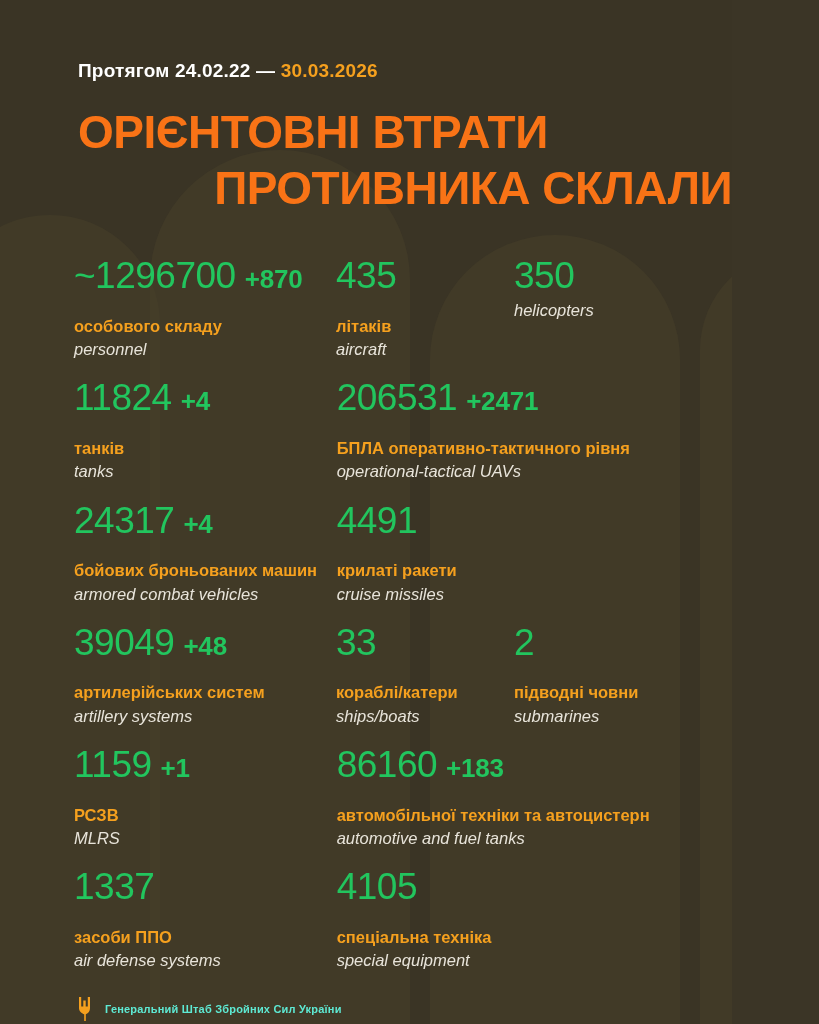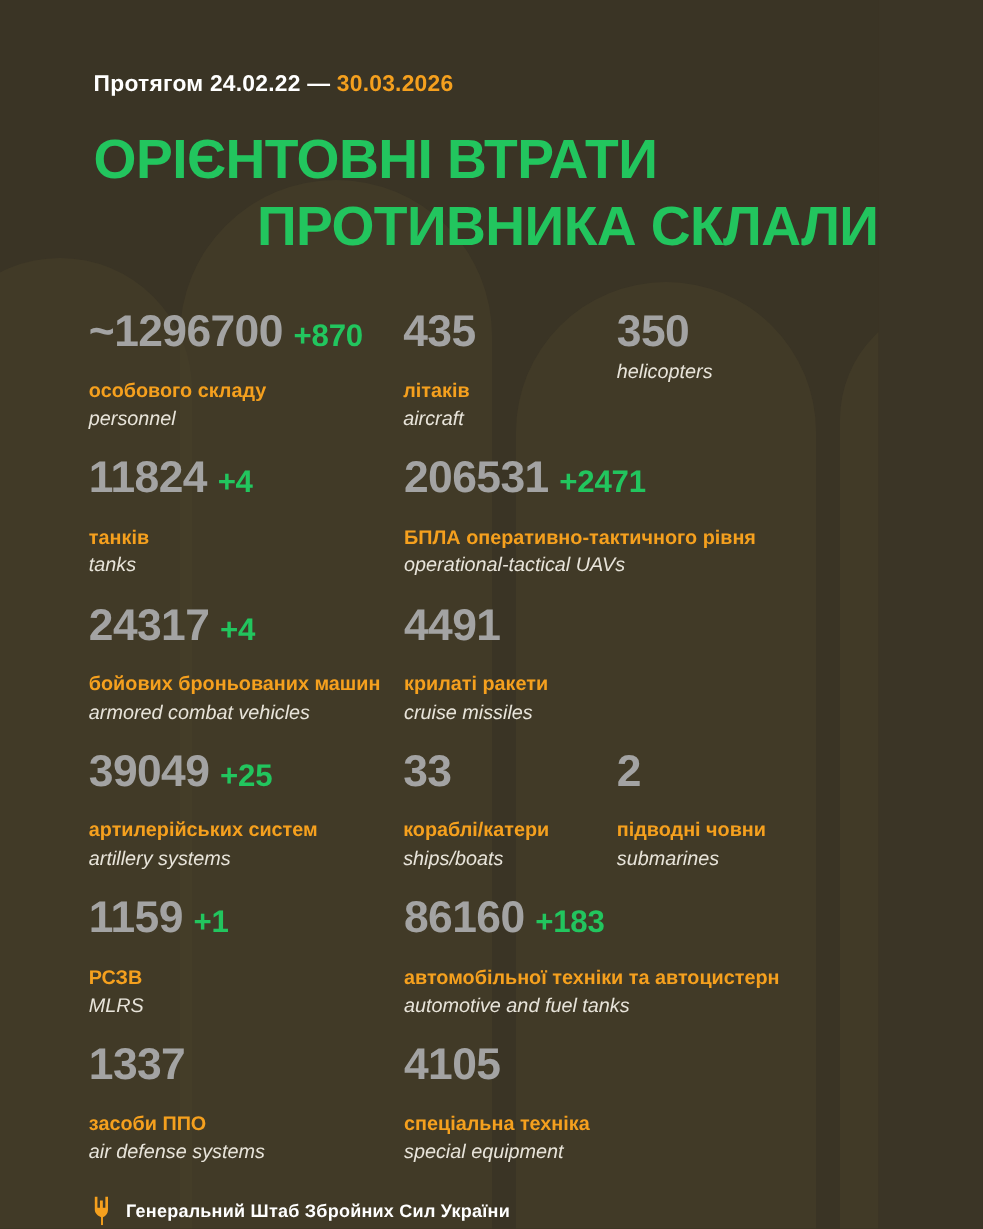--- a/index.html
+++ b/index.html
@@ -74,21 +74,21 @@
     color: #ffffff;
   }
   .period .accent {
     color: #f5a01e;
   }
   .title {
     margin: 22px 0 0 78px;
     font-size: 46px;
     line-height: 1.22;
     font-weight: bold;
-    color: #22c55e;
+    color: #f97316;
     letter-spacing: -0.5px;
     text-transform: uppercase;
   }
   .title .line2 {
     display: block;
     text-align: right;
   }
   .stats {
     margin: 38px 0 0 0;
     padding: 0 40px 0 74px;
@@ -102,22 +102,22 @@
     box-sizing: border-box;
     padding-right: 10px;
   }
   .num-line {
     display: flex;
     align-items: baseline;
     white-space: nowrap;
   }
   .num {
     font-size: 37px;
-    font-weight: bold;
-    color: #a3a3a3;
+    font-weight: normal;
+    color: #22c55e;
     line-height: 1.18;
     letter-spacing: -0.5px;
   }
   .delta {
     font-size: 26px;
     font-weight: bold;
     color: #22c55e;
     margin-left: 9px;
     letter-spacing: -0.2px;
   }
@@ -149,23 +149,23 @@
     align-items: center;
   }
   .emblem {
     width: 15px;
     height: 24px;
     margin-right: 12px;
     position: relative;
     flex: 0 0 auto;
   }
   .footer-text {
-    font-size: 15px;
-    font-weight: bold;
-    color: #ffffff;
+    font-size: 11px;
+    font-weight: bold;
+    color: #5eead4;
     letter-spacing: 0.2px;
   }
 </style>
 </head>
 <body>
 
 <div class="page">
 
   <div class="bg-shapes">
     <div class="shape s1"></div>
@@ -249,21 +249,21 @@
           </div>
           <div class="lbl-ua">крилаті ракети</div>
           <div class="lbl-en">cruise missiles</div>
         </div>
       </div>
 
       <div class="row">
         <div class="cell w-left">
           <div class="num-line">
             <span class="num">39049</span>
-            <span class="delta">+25</span>
+            <span class="delta">+48</span>
           </div>
           <div class="lbl-ua">артилерійських систем</div>
           <div class="lbl-en">artillery systems</div>
         </div>
         <div class="cell w-mid">
           <div class="num-line">
             <span class="num">33</span>
             <span class="delta"></span>
           </div>
           <div class="lbl-ua">кораблі/катери</div>

